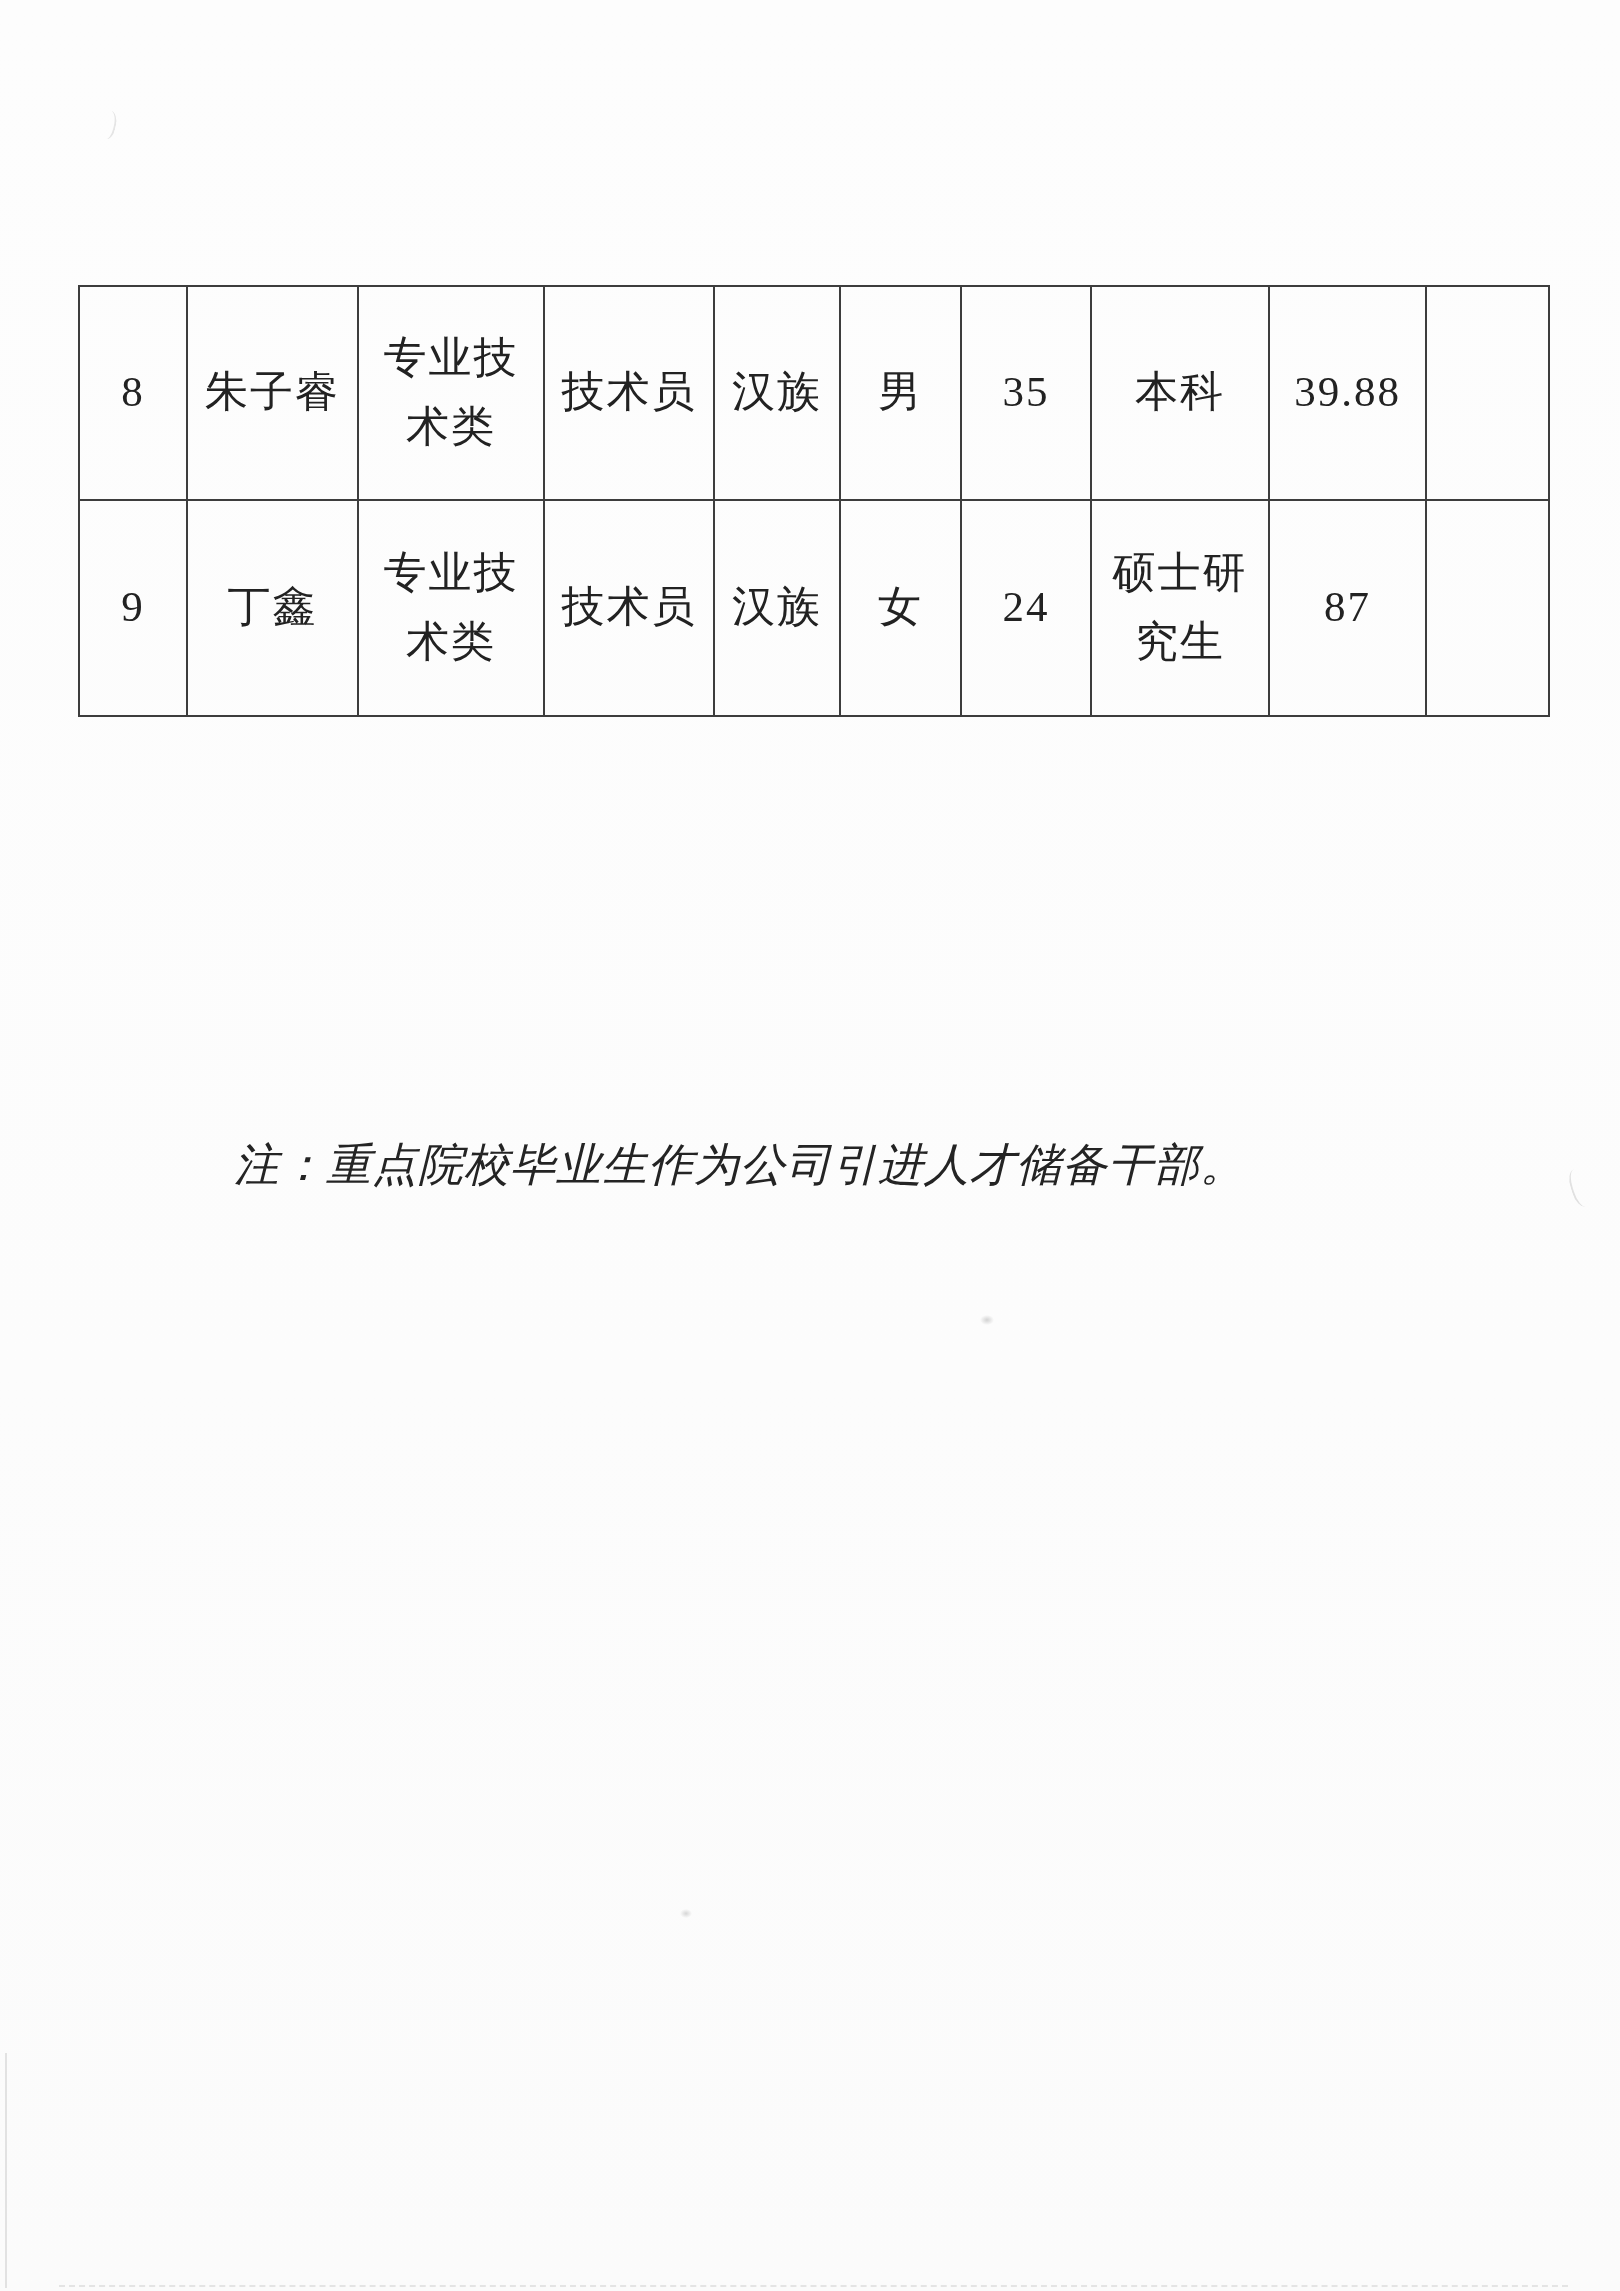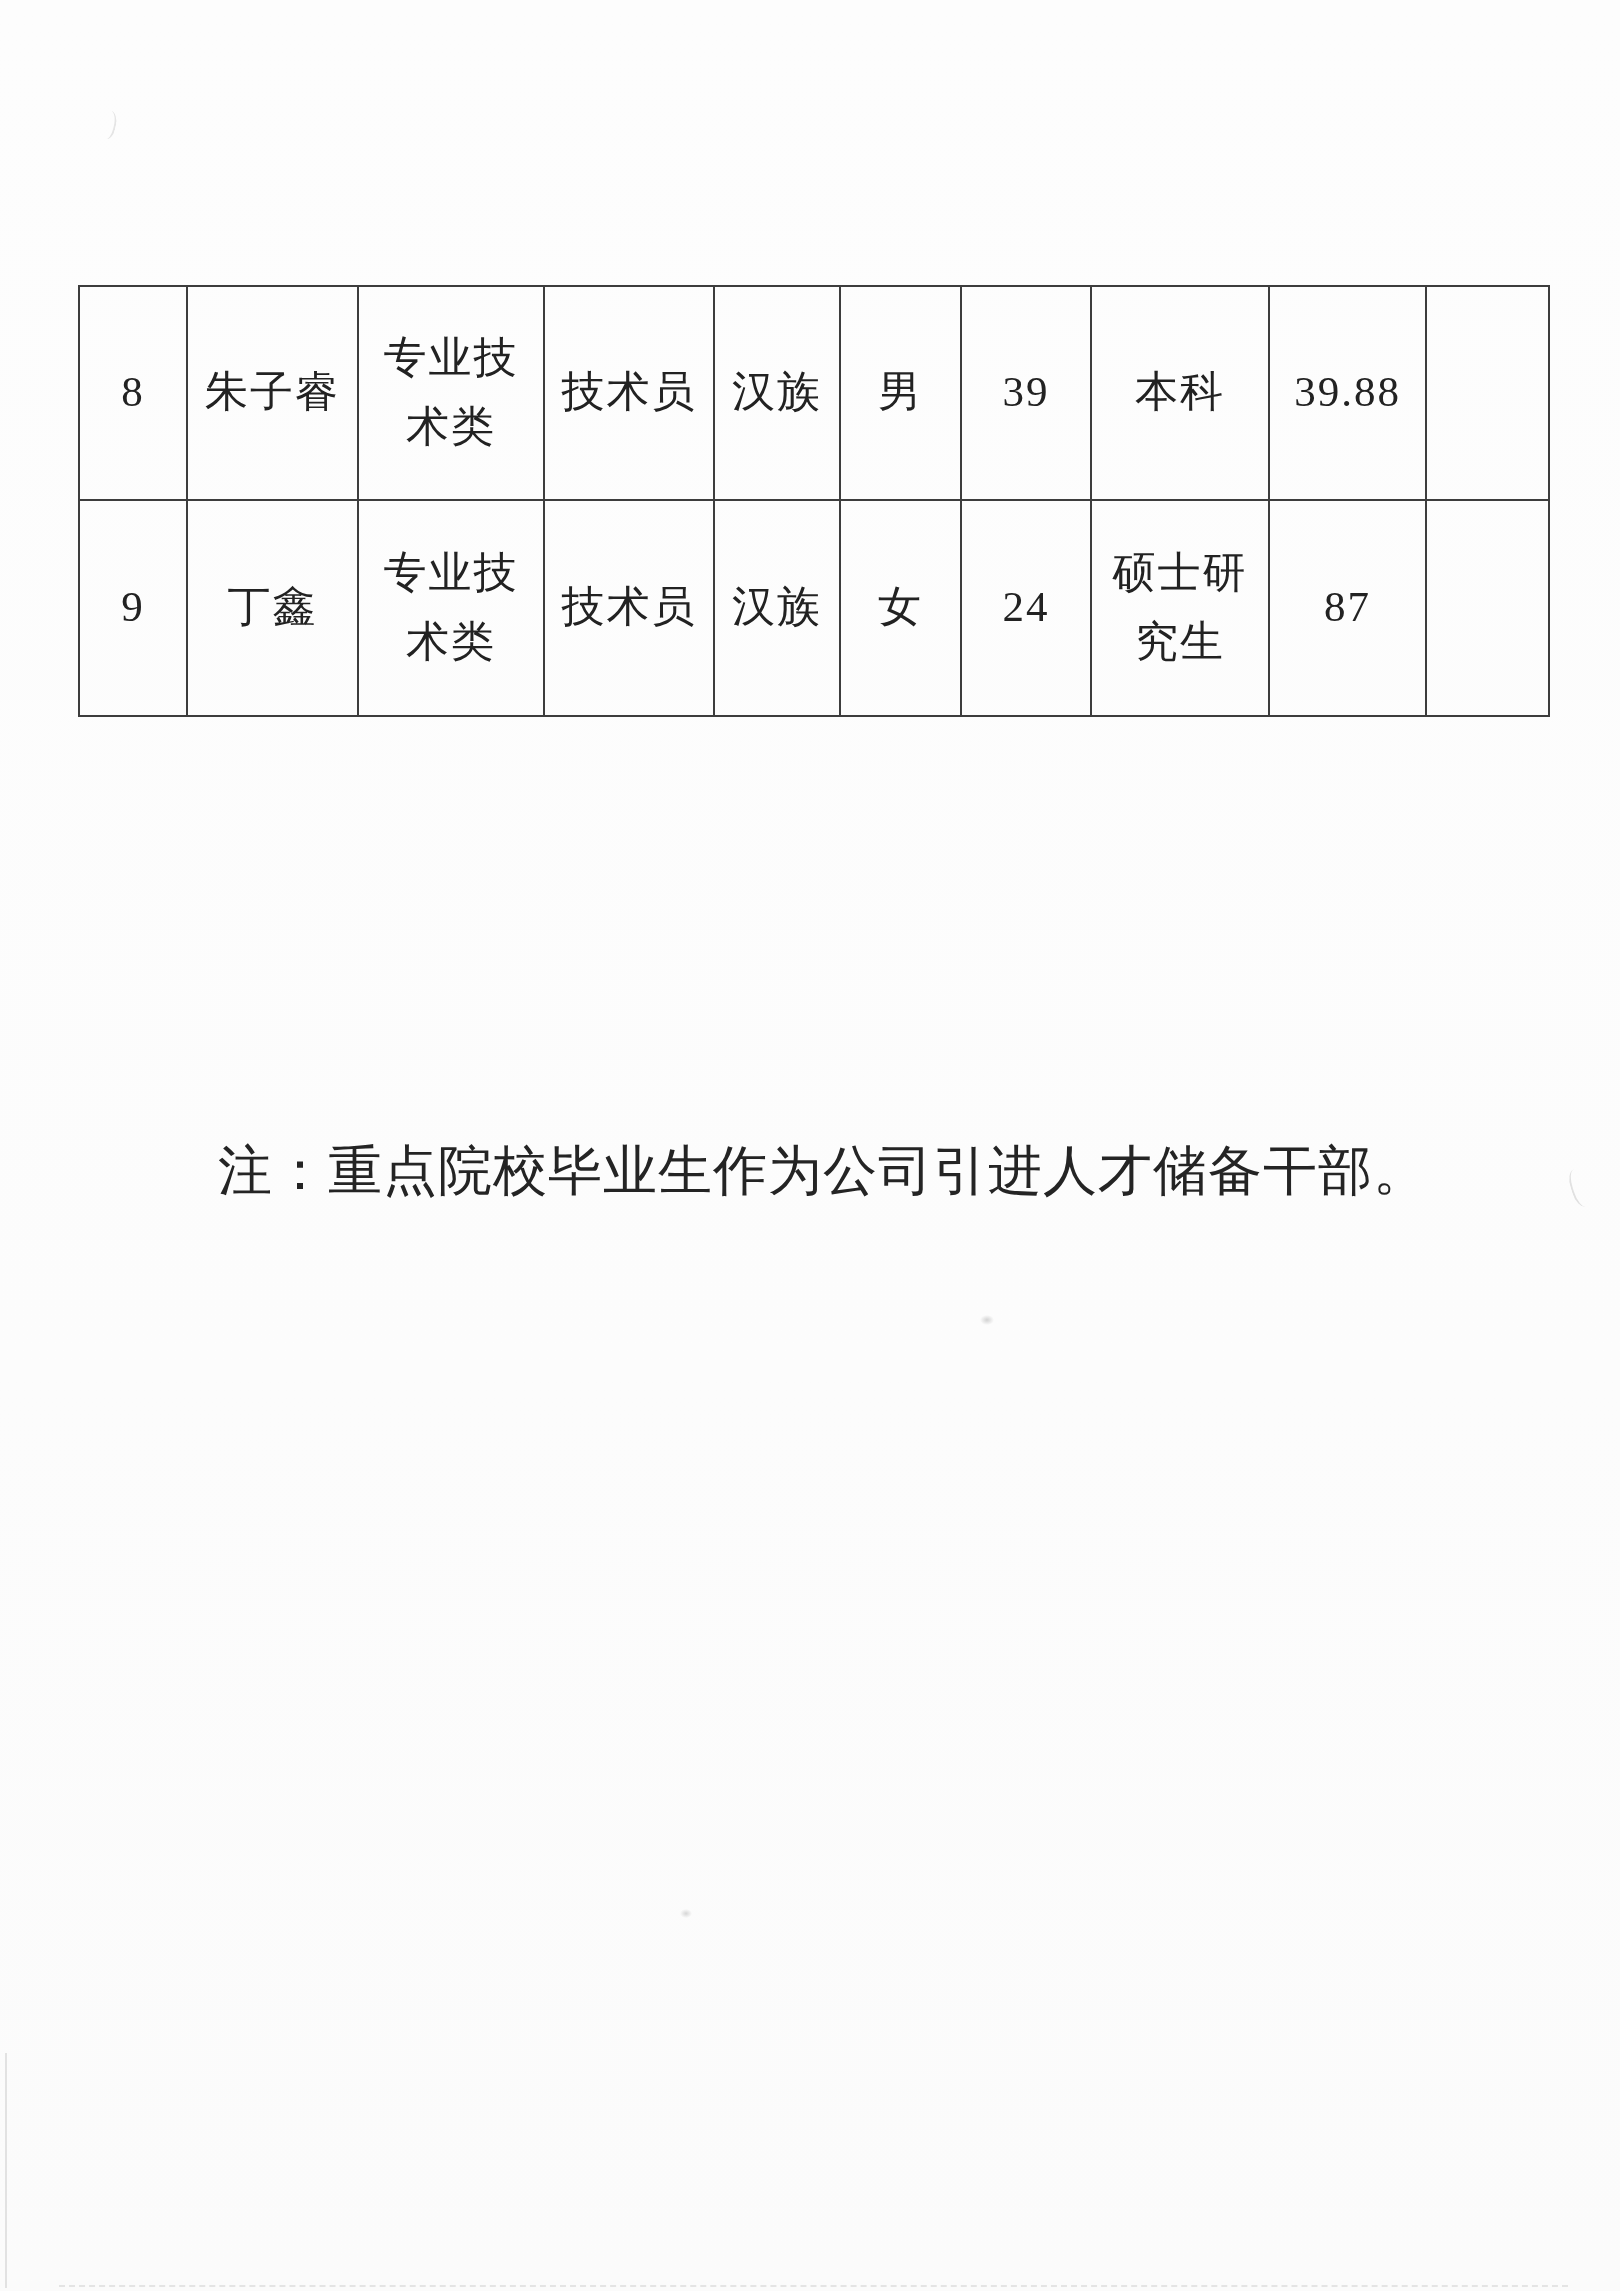--- a/index.html
+++ b/index.html
@@ -39,26 +39,27 @@
     color: #222;
     word-break: normal;
   }
   tr.r0 td { height: 200px; }
   tr.r1 td { height: 202px; }
   tr.r2 td { height: 200px; }
   tr.r3 td { height: 192px; }
 
   .footnote {
     position: absolute;
-    left: 218px;
+    left: 234px;
     top: 1135px;
-    font-size: 54px;
+    font-size: 45px;
     letter-spacing: 1px;
     color: #242424;
     white-space: nowrap;
+    font-style: italic;
   }
 
   
   .artifact {
     position: absolute;
     pointer-events: none;
   }
   .artifact.squiggle-tl {
     left: 98px; top: 110px;
     width: 15.7px; height: 29px;
@@ -116,21 +117,21 @@
       <col style="width:123px">
     </colgroup>
     <tbody>
       <tr class="r0">
         <td>8</td>
         <td>朱子睿</td>
         <td>专业技术类</td>
         <td>技术员</td>
         <td>汉族</td>
         <td>男</td>
-        <td>39</td>
+        <td>35</td>
         <td>本科</td>
         <td>39.88</td>
         <td></td>
       </tr>
       <tr class="r1">
         <td>9</td>
         <td>丁鑫</td>
         <td>专业技术类</td>
         <td>技术员</td>
         <td>汉族</td>

